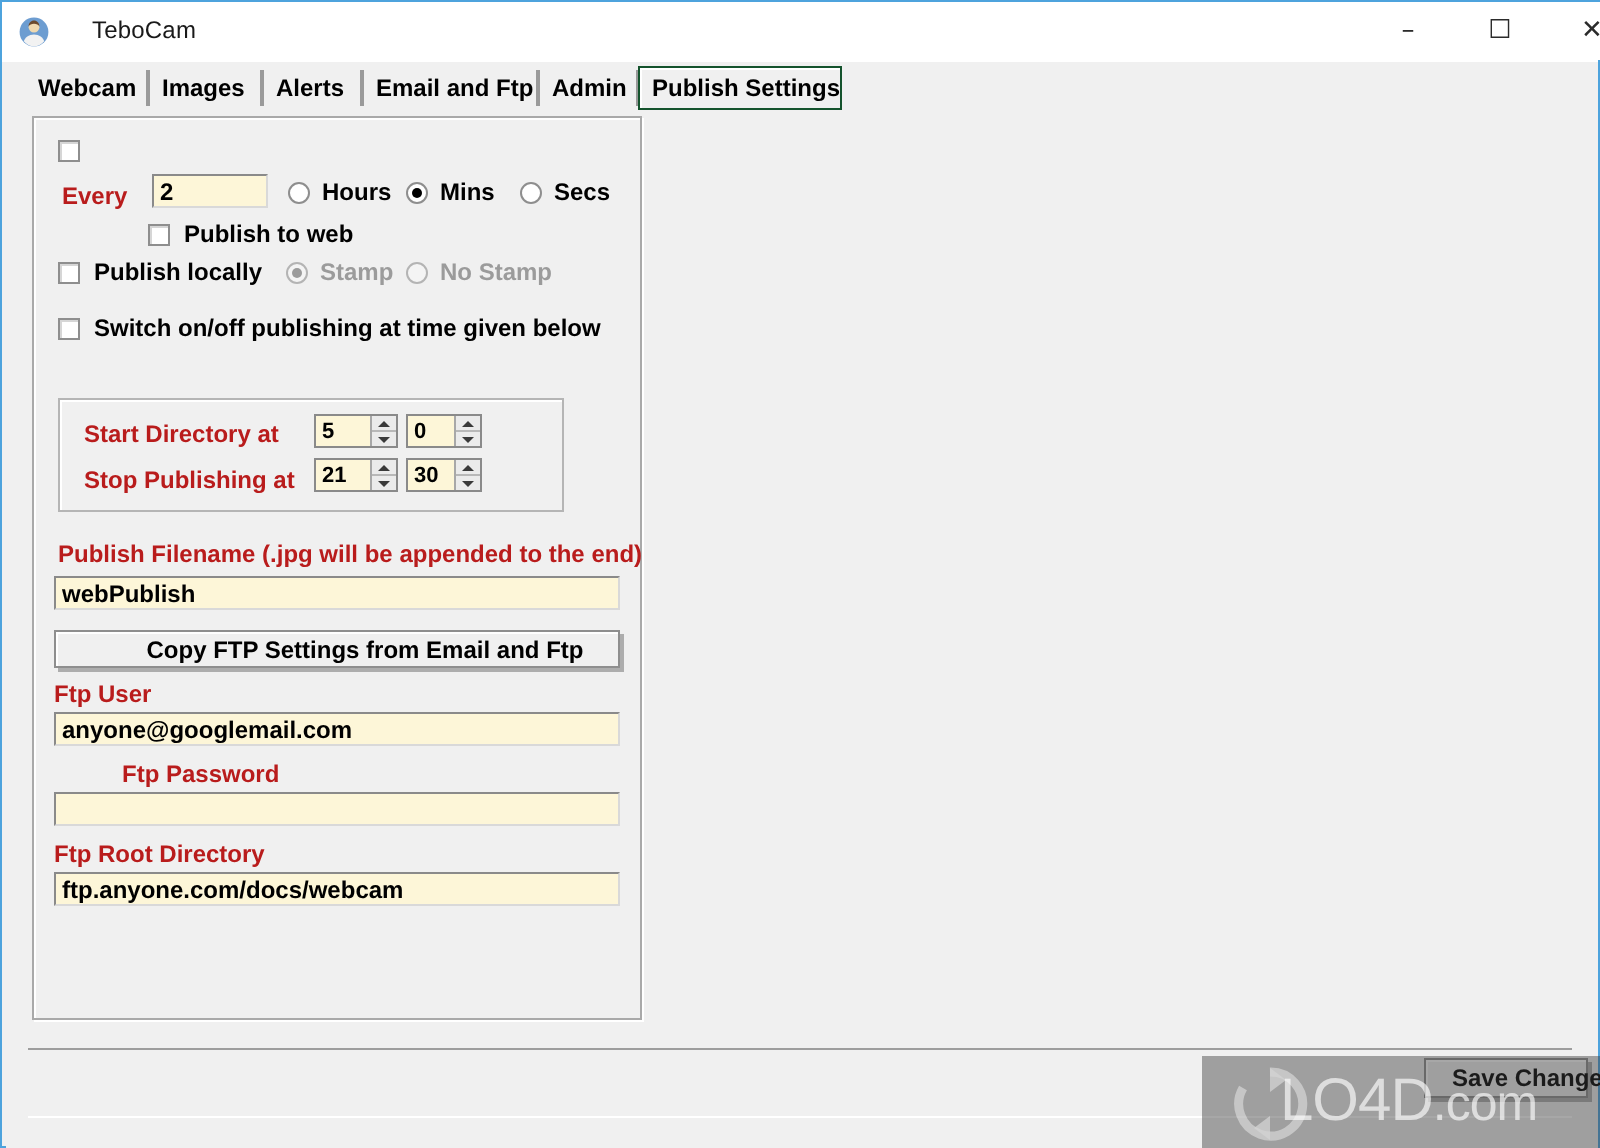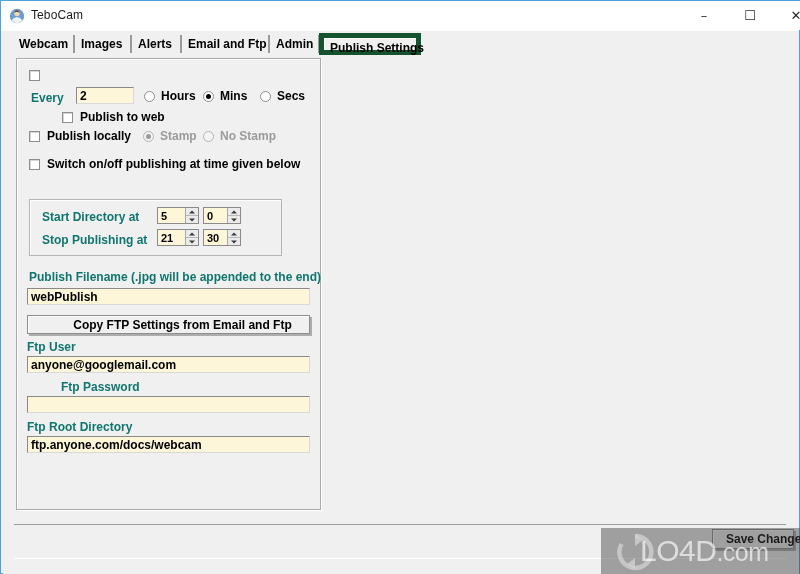--- a/index.html
+++ b/index.html
@@ -24,21 +24,21 @@
     position: absolute; left: 0; top: 0;
     width: 798px; height: 30px;
     background: #ffffff;
     box-sizing: border-box;
   }
   #app-icon {
     position: absolute; left: 8px; top: 7px;
     width: 16px; height: 16px;
   }
   #title-text {
-    position: absolute; left: 30px; top: 7px;
+    position: absolute; left: 45px; top: 7px;
     font-size: 12px; color: #1a1a1a;
     letter-spacing: 0.1px;
     white-space: nowrap;
   }
   .win-btn {
     position: absolute; top: 0;
     width: 46px; height: 29px;
     display: flex; align-items: center; justify-content: center;
     background: #ffffff;
   }
@@ -69,21 +69,21 @@
     border-left: 1px solid #9a9a9a;
     border-right: 1px solid #9a9a9a;
     box-sizing: border-box;
     line-height: 18px;
     white-space: nowrap;
   }
   .tab:first-child { border-left: none; }
   .tab.selected {
     top: 0px; height: 22px; line-height: 21px;
     background: #f0f0f0;
-    border: 5px solid #14532d;
+    border: 1px solid #14532d;
     box-shadow: inset 1px 1px 0 #ffffff;
   }
 
   
   #panel {
     position: absolute; left: 14px; top: 27px;
     width: 305px; height: 452px;
     background: #f0f0f0;
     border: 1px solid #a9a9a9;
     box-shadow: inset 1px 1px 0 #ffffff, 1px 1px 0 #ffffff;
@@ -101,21 +101,21 @@
     flex: 0 0 auto;
   }
   .chk-label {
     margin-left: 7px;
     font-size: 12px; font-weight: bold; color: #000000;
     white-space: nowrap;
   }
 
   .lbl {
     position: absolute;
-    font-size: 12px; font-weight: bold; color: #0f766e;
+    font-size: 12px; font-weight: bold; color: #b91c1c;
     white-space: nowrap;
   }
 
   .txtbox {
     position: absolute;
     background: #fdf6d8;
     border: 1px solid #8a8a8a;
     border-right-color: #d9d9d9;
     border-bottom-color: #d9d9d9;
     box-sizing: border-box;
@@ -322,21 +322,21 @@
       </div>
       <div class="radio-row" style="left:186px; top:30px;">
         <span class="radio on"></span>
         <span class="radio-label">Mins</span>
       </div>
       <div class="radio-row" style="left:243px; top:30px;">
         <span class="radio"></span>
         <span class="radio-label">Secs</span>
       </div>
 
-      <div class="chk-row" style="left:0; top:51px;padding-left:45px;">
+      <div class="chk-row" style="left:12px; top:51px;padding-left:45px;">
         <span class="checkbox"></span>
         <span class="chk-label">Publish to web</span>
       </div>
 
       <div class="chk-row" style="left:12px; top:70px;">
         <span class="checkbox"></span>
         <span class="chk-label">Publish locally</span>
       </div>
       <div class="radio-row disabled" style="left:126px; top:70px;">
         <span class="radio on"></span>

